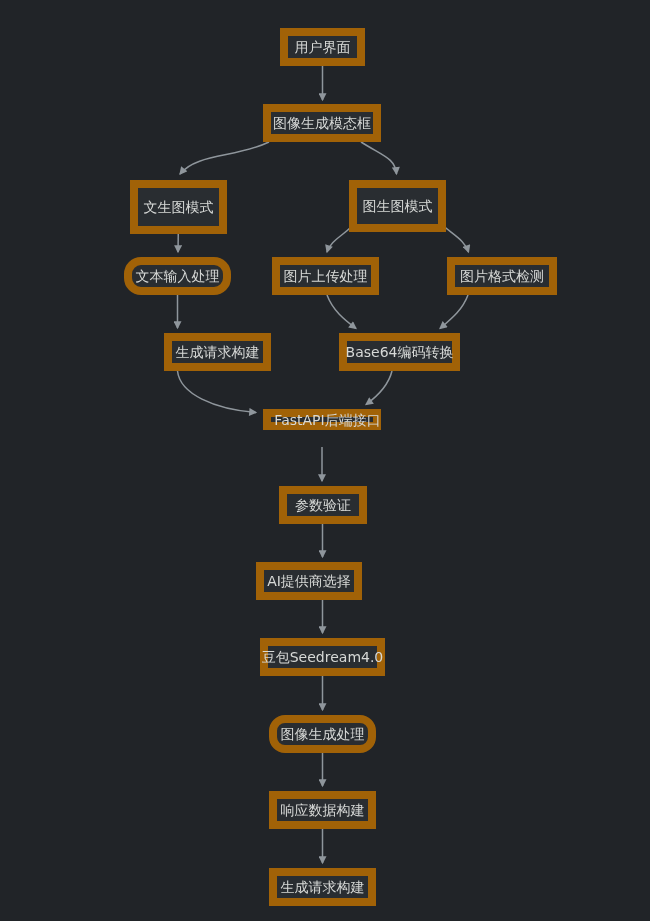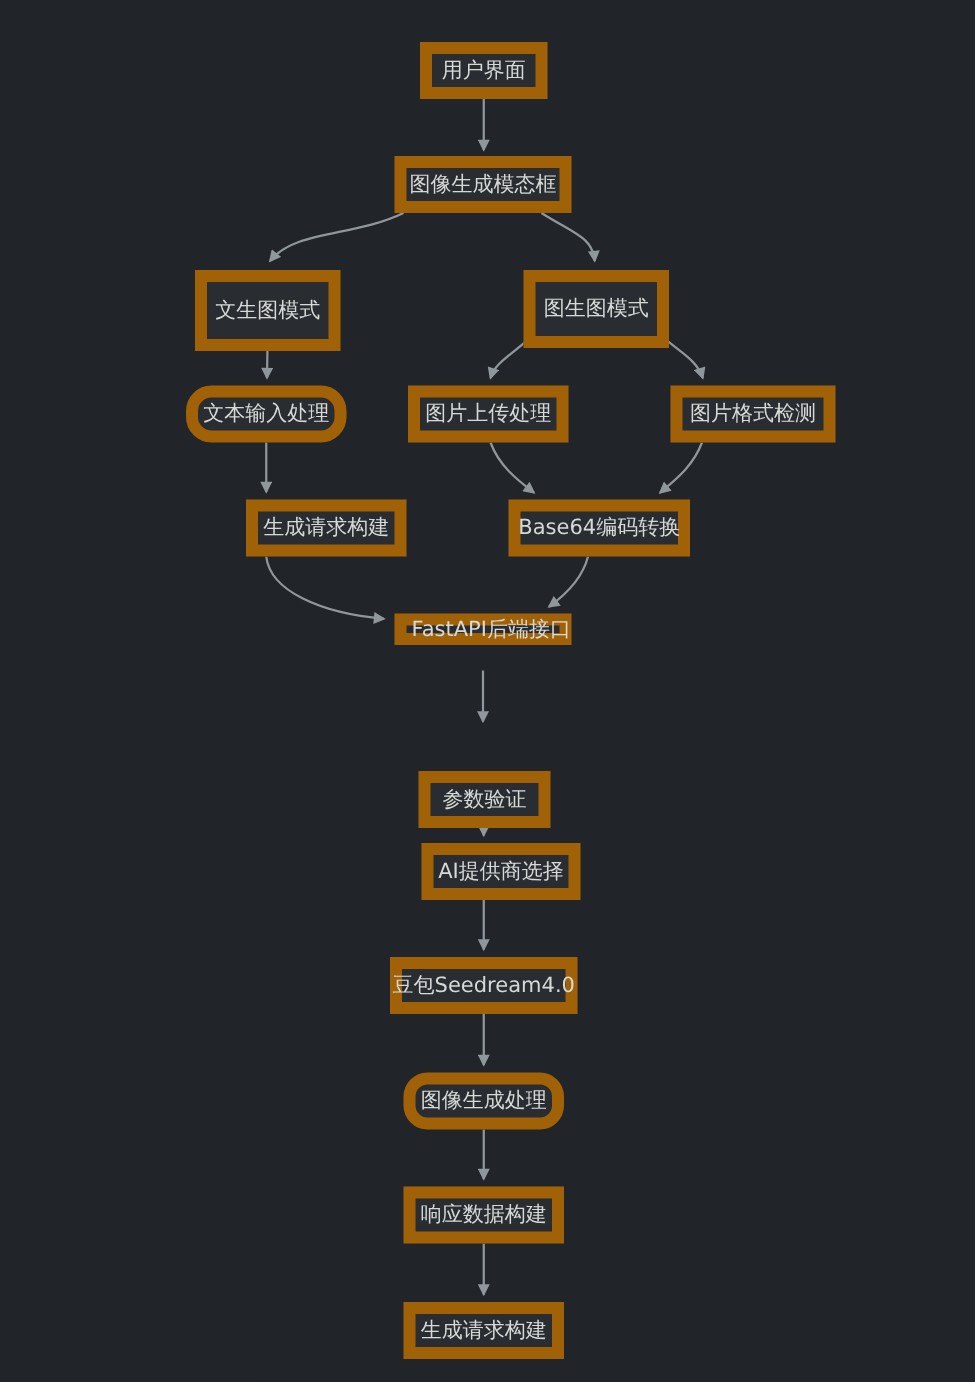--- a/index.html
+++ b/index.html
@@ -70,20 +70,20 @@
   <div class="node" style="left:280px; top:28px;  width:85px;  height:38px;">用户界面</div>
   <div class="node" style="left:263px; top:104px; width:118px; height:38px;">图像生成模态框</div>
   <div class="node" style="left:130px; top:180px; width:97px;  height:54px;">文生图模式</div>
   <div class="node" style="left:349px; top:180px; width:97px;  height:52px;text-align:center;">图生图模式</div>
   <div class="node" style="left:124px; top:257px; width:107px; height:38px;border-radius:17px;">文本输入处理</div>
   <div class="node" style="left:272px; top:257px; width:107px; height:38px;">图片上传处理</div>
   <div class="node" style="left:416px; top:257px; width:110px; height:38px;margin-left:31px;">图片格式检测</div>
   <div class="node" style="left:124px; top:333px; width:107px; height:38px;margin-left:40px;">生成请求构建</div>
   <div class="node" style="left:339px; top:333px; width:121px; height:38px;">Base64编码转换</div>
   <div class="node" style="left:263px; top:409px; width:118px; height:21px;padding-left:11px;">FastAPI后端接口</div>
-  <div class="node" style="left:279px; top:486px; width:88px;  height:38px;margin-top:28px;">参数验证</div>
-  <div class="node" style="left:281px; top:562px; width:106px; height:38px;">AI提供商选择</div>
+  <div class="node" style="left:279px; top:486px; width:88px;  height:38px;">参数验证</div>
+  <div class="node" style="left:256px; top:562px; width:106px; height:38px;">AI提供商选择</div>
   <div class="node" style="left:260px; top:638px; width:125px; height:38px;">豆包Seedream4.0</div>
   <div class="node" style="left:269px; top:715px; width:107px; height:38px;border-radius:16px;">图像生成处理</div>
   <div class="node" style="left:269px; top:791px; width:107px; height:38px;">响应数据构建</div>
   <div class="node" style="left:269px; top:868px; width:107px; height:38px;">生成请求构建</div>
 
 </div>
 
 </body></html>

